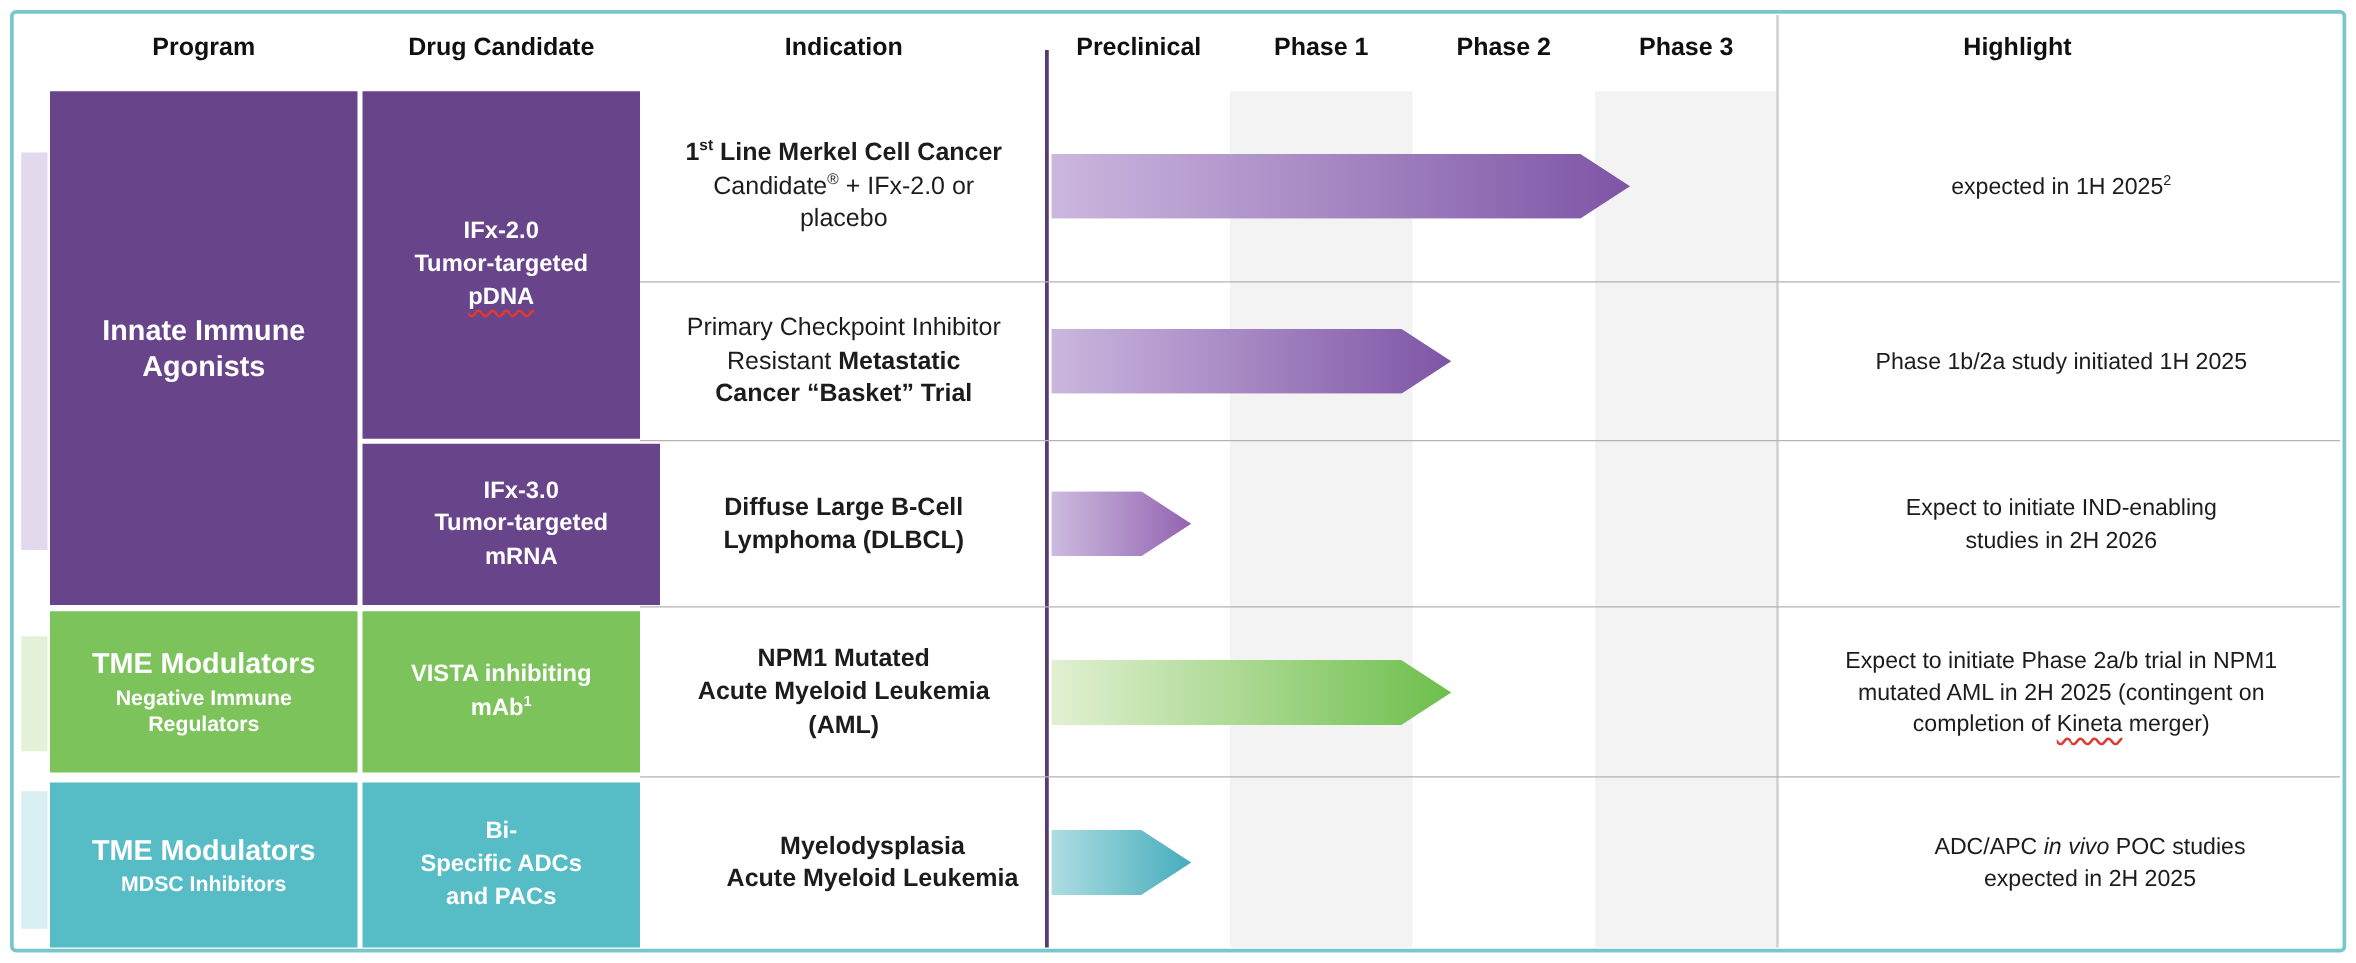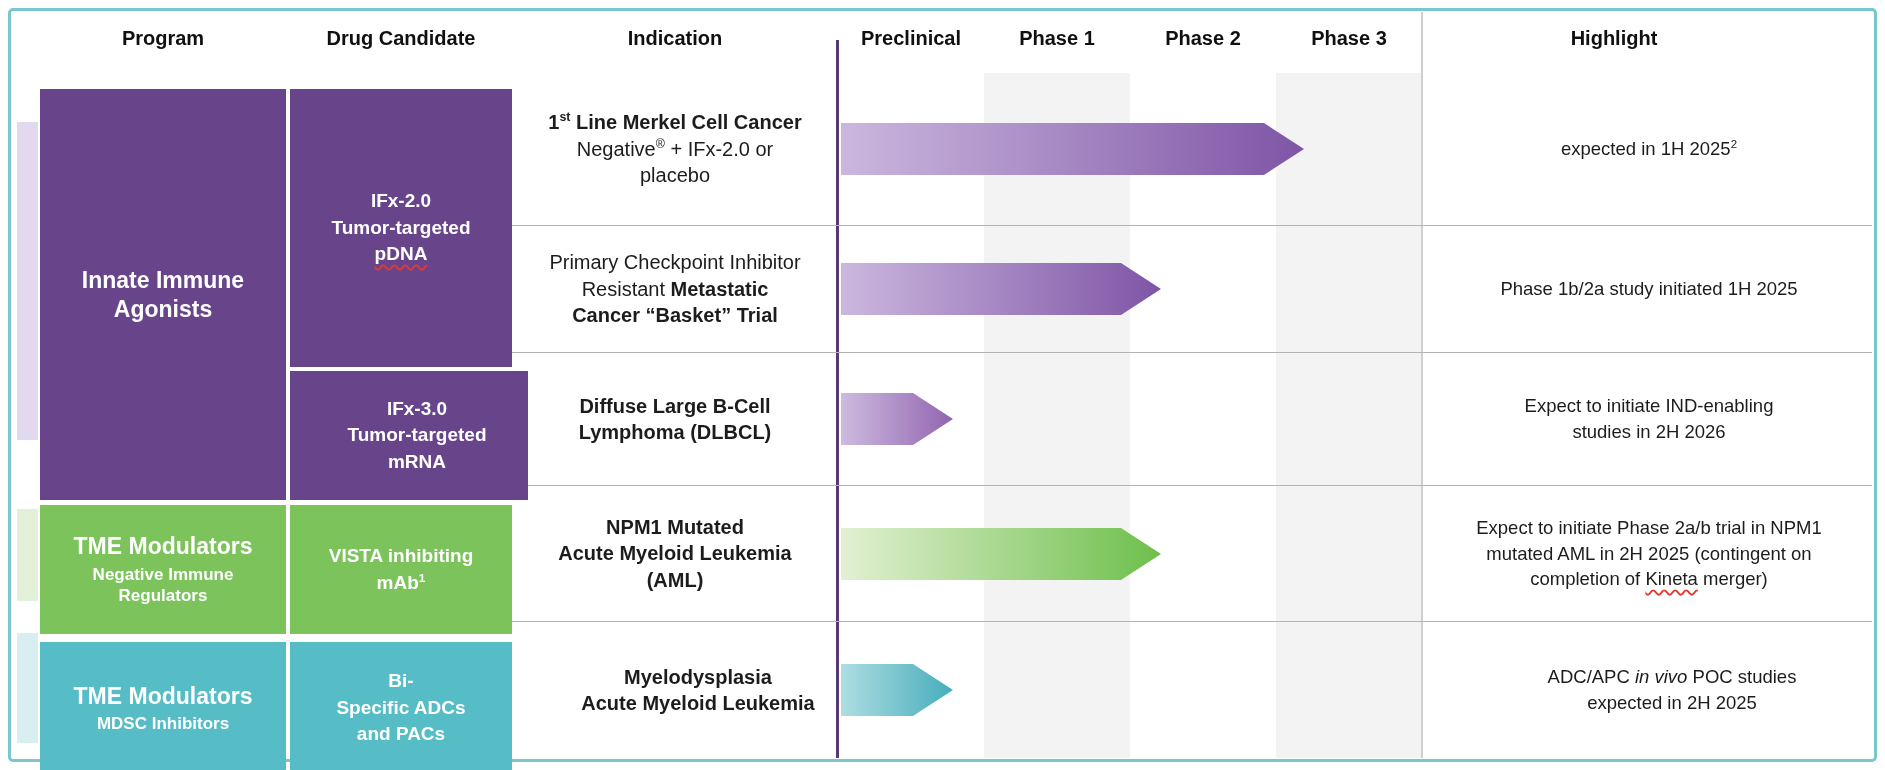--- a/index.html
+++ b/index.html
@@ -34,21 +34,21 @@
   .h-program{left:40px;width:246px;}
   .h-drug{left:290px;width:222px;}
   .h-ind{left:512px;width:326px;}
   .h-pre{left:838px;width:146px;}
   .h-p1{left:984px;width:146px;}
   .h-p2{left:1130px;width:146px;}
   .h-p3{left:1276px;width:146px;}
   .h-high{left:1422px;width:384px;}
   
   .block{position:absolute;display:flex;flex-direction:column;justify-content:center;align-items:center;
-         color:#ffffff;text-align:center;margin-top:16px;}
+         color:#ffffff;text-align:center;}
   .prog{left:40px;width:246px;}
   .prog.p1{top:73px;height:411px;background:#68458b;}
   .prog.p2{top:489px;height:129px;background:#7cc35c;}
   .prog.p3{top:626px;height:132px;background:#56bcc6;}
   .prog-title{font-size:23px;font-weight:700;line-height:1.25;max-width:205px;}
   .prog-sub{font-size:17px;font-weight:700;line-height:1.25;max-width:190px;margin-top:3px;}
   .drug{left:290px;width:222px;font-weight:700;font-size:19px;line-height:1.4;}
   .drug.d1{top:73px;height:278px;background:#68458b;}
   .drug.d2{top:355px;height:129px;background:#68458b;padding-left:16px;}
   .drug.d3{top:489px;height:129px;background:#7cc35c;}
@@ -134,21 +134,21 @@
     <div><span>mAb</span><sup>1</sup></div>
   </div>
   <div class="block drug d4">
     <div>Bi-</div>
     <div>Specific ADCs</div>
     <div>and PACs</div>
   </div>
 
   <div class="cell ind r1">
     <div class="b"><span>1</span><sup>st</sup><span> Line Merkel Cell Cancer</span></div>
-    <div><span>Negative</span><sup>®</sup><span> + IFx-2.0 or</span></div>
+    <div><span>Candidate</span><sup>®</sup><span> + IFx-2.0 or</span></div>
     <div>placebo</div>
   </div>
   <div class="cell ind r2">
     <div>Primary Checkpoint Inhibitor</div>
     <div><span>Resistant </span><span class="b">Metastatic</span></div>
     <div class="b">Cancer “Basket” Trial</div>
   </div>
   <div class="cell ind r3">
     <div class="b">Diffuse Large B-Cell</div>
     <div class="b">Lymphoma (DLBCL)</div>

